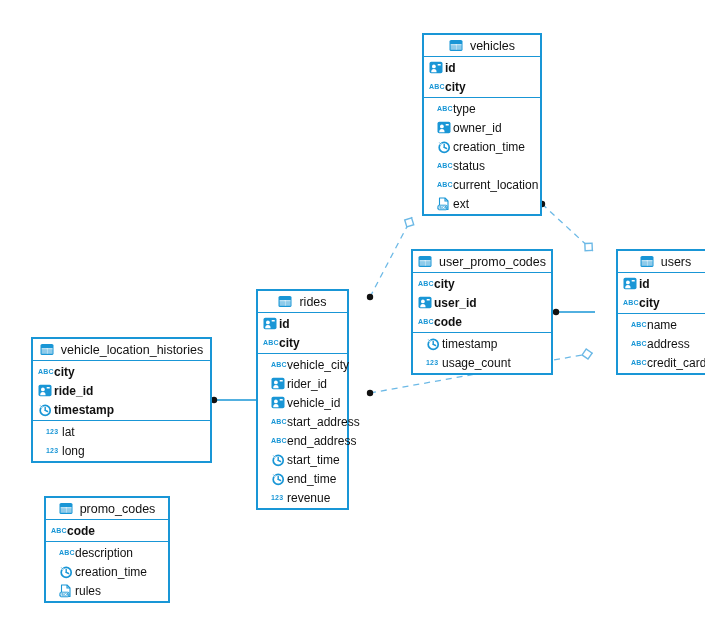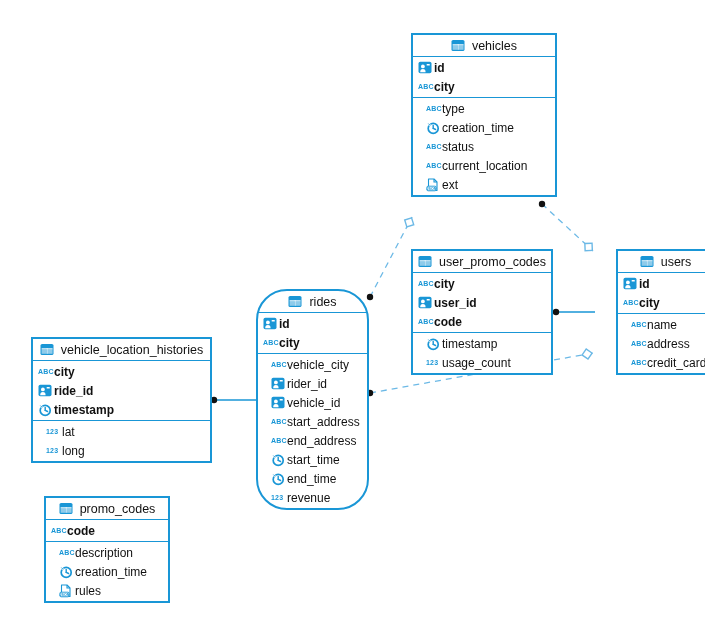--- a/index.html
+++ b/index.html
@@ -61,21 +61,21 @@
         <line x1="542" y1="204" x2="593" y2="251" stroke="#6cb9e6" stroke-width="1.3" stroke-dasharray="6 5"></line>
         <circle cx="542" cy="204" r="3.2" fill="#111111"></circle>
         <rect x="-3.6" y="-3.6" width="7.2" height="7.2" fill="#ffffff" stroke="#6cb9e6" stroke-width="1.4" transform="translate(588.5878640244272,246.93391390486426) rotate(87.66269414087617)"></rect>
       </g>
       <g>
         <line x1="370" y1="393" x2="593" y2="353" stroke="#6cb9e6" stroke-width="1.3" stroke-dasharray="6 5"></line>
         <circle cx="370" cy="393" r="3.2" fill="#111111"></circle>
         <rect x="-3.6" y="-3.6" width="7.2" height="7.2" fill="#ffffff" stroke="#6cb9e6" stroke-width="1.4" transform="translate(587.0942547168827,354.0593265081825) rotate(34.83087166550933)"></rect>
       </g>
     </svg>
-<div class="tbl" style="left: 411px; top: 33px; width: 146px;">
+<div class="tbl" style="left: 422px; top: 33px; width: 120px;">
       <div class="hdr">
         <span class="icon-slot">
           <svg class="svgicon" width="14" height="13" viewBox="0 0 14 13">
             <rect x="0.5" y="1" width="13" height="11" rx="1.6" fill="#1996d6"></rect>
             <rect x="1.6" y="6.1" width="5" height="4.7" fill="#8ecbea"></rect>
             <rect x="7.6" y="6.1" width="5" height="4.7" fill="#8ecbea"></rect>
             <rect x="1.6" y="5.3" width="11" height="0.9" fill="#ffffff"></rect>
             <rect x="6.7" y="5.3" width="0.9" height="5.5" fill="#ffffff"></rect>
           </svg>
         </span>
@@ -99,20 +99,31 @@
           </span>
           <span class="lbl">city</span>
         </div>
       </div>
       <div class="sec fields">
         <div class="row">
           <span class="icon-slot">
             <span class="txticon">ABC</span>
           </span>
           <span class="lbl">type</span>
+        </div>
+        <div class="row">
+          <span class="icon-slot">
+            <svg class="svgicon" width="14" height="13" viewBox="0 0 14 13">
+              <rect x="0.5" y="0.8" width="13" height="11.5" rx="1.8" fill="#1996d6"></rect>
+              <circle cx="4.9" cy="5.4" r="1.9" fill="#ffffff"></circle>
+              <path d="M2.2 11.2 q0 -3.2 2.7 -3.2 q2.7 0 2.7 3.2 z" fill="#ffffff"></path>
+              <rect x="8.6" y="3" width="3.2" height="1.5" rx="0.5" fill="#ffffff"></rect>
+            </svg>
+          </span>
+          <span class="lbl">owner_id</span>
         </div>
         <div class="row">
           <span class="icon-slot">
             <svg class="svgicon" width="14" height="14" viewBox="0 0 14 14">
               <circle cx="7.2" cy="7.4" r="5" fill="#ffffff" stroke="#1996d6" stroke-width="1.7"></circle>
               <line x1="7.2" y1="7.4" x2="7.2" y2="4.4" stroke="#1996d6" stroke-width="1.4" stroke-linecap="round"></line>
               <line x1="7.2" y1="7.4" x2="9.6" y2="8.5" stroke="#1996d6" stroke-width="1.4" stroke-linecap="round"></line>
               <line x1="2.6" y1="2.8" x2="4" y2="4.2" stroke="#ffffff" stroke-width="2.2"></line>
               <line x1="2.4" y1="2.6" x2="3.8" y2="4" stroke="#1996d6" stroke-width="1"></line>
             </svg>
@@ -249,21 +260,21 @@
           <span class="lbl">address</span>
         </div>
         <div class="row">
           <span class="icon-slot">
             <span class="txticon">ABC</span>
           </span>
           <span class="lbl">credit_card</span>
         </div>
       </div>
     </div>
-    <div class="tbl" style="left: 256px; top: 289px; width: 113px; border-radius: 31px;">
+    <div class="tbl" style="left: 256px; top: 289px; width: 93px;">
       <div class="hdr">
         <span class="icon-slot">
           <svg class="svgicon" width="14" height="13" viewBox="0 0 14 13">
             <rect x="0.5" y="1" width="13" height="11" rx="1.6" fill="#1996d6"></rect>
             <rect x="1.6" y="6.1" width="5" height="4.7" fill="#8ecbea"></rect>
             <rect x="7.6" y="6.1" width="5" height="4.7" fill="#8ecbea"></rect>
             <rect x="1.6" y="5.3" width="11" height="0.9" fill="#ffffff"></rect>
             <rect x="6.7" y="5.3" width="0.9" height="5.5" fill="#ffffff"></rect>
           </svg>
         </span>

